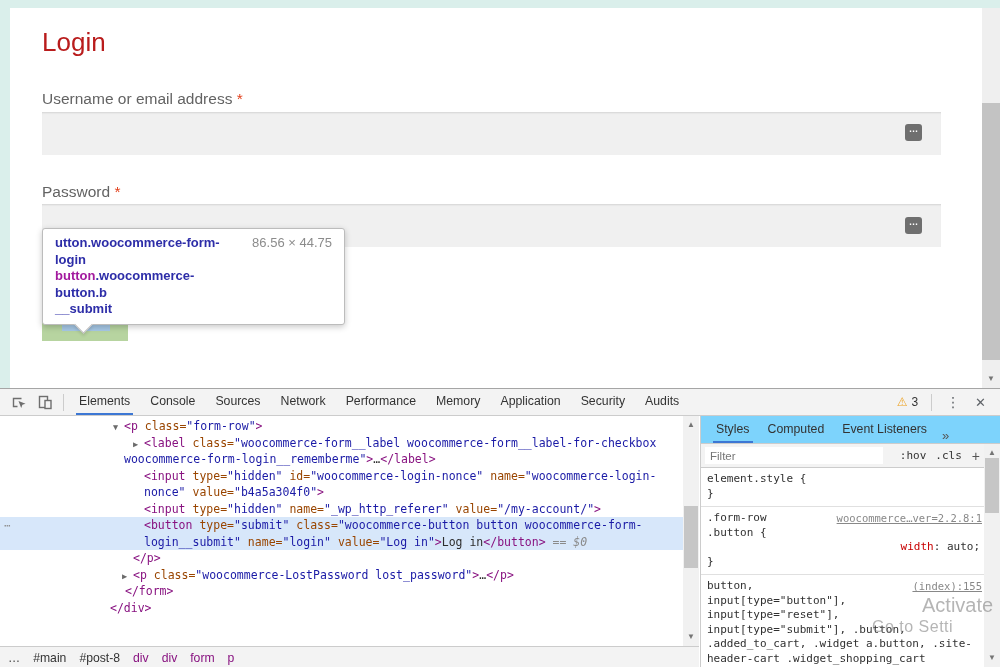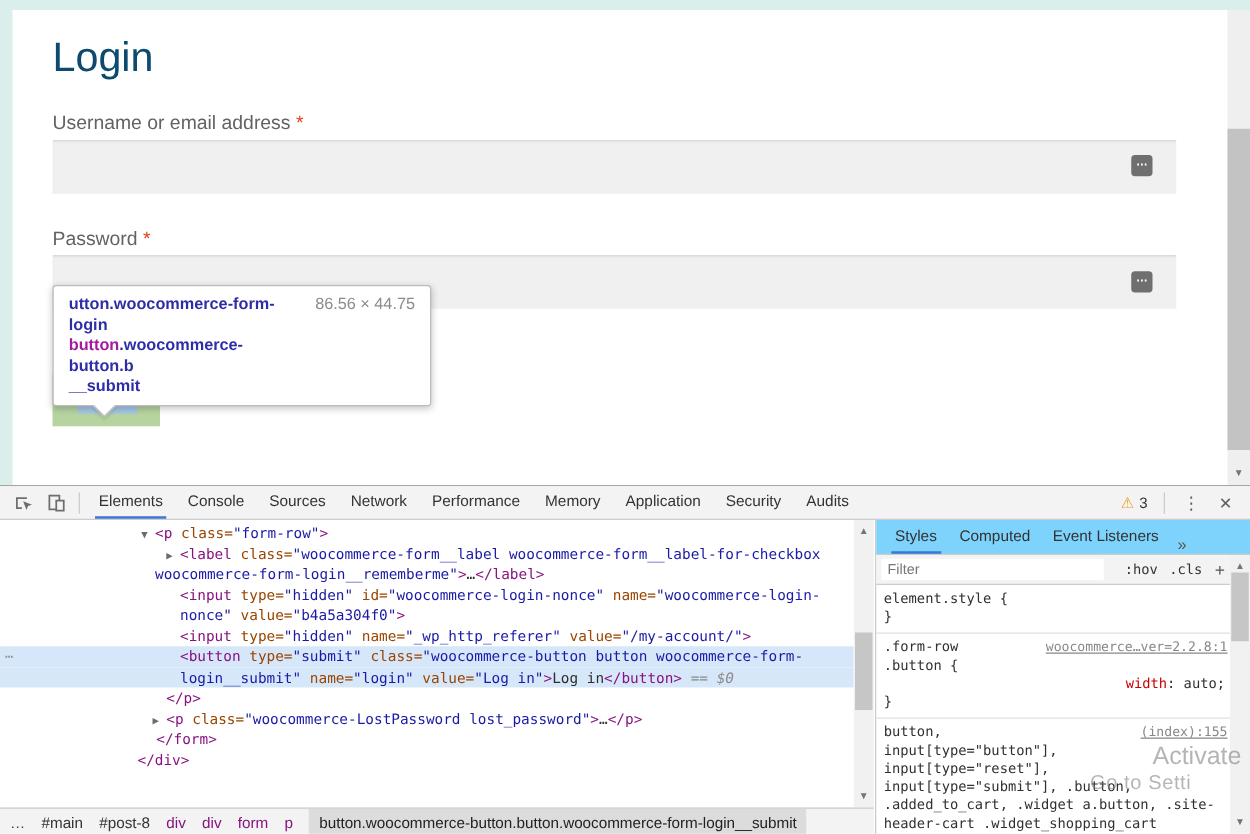--- a/index.html
+++ b/index.html
@@ -4,21 +4,21 @@
 <style>
   html,body{margin:0;padding:0;}
   body{width:1000px;height:667px;position:relative;overflow:hidden;background:#fff;
        font-family:"Liberation Sans",sans-serif;}
 
   
   .page{position:absolute;left:0;top:0;width:1000px;height:388px;background:#fff;}
   .teal-top{position:absolute;left:0;top:0;width:1000px;height:8px;background:#daefeb;}
   .teal-left{position:absolute;left:0;top:8px;width:10px;height:380px;background:#daefeb;}
 
-  .page-title{position:absolute;left:42px;top:27px;font-size:33px;font-weight:300;color:#0c4a6e;margin:0;}
+  .page-title{position:absolute;left:42px;top:27px;font-size:26px;font-weight:300;color:#b91c1c;margin:0;}
   .field-label{position:absolute;left:42px;font-size:15.5px;color:#636363;}
   .req{color:#e2401c;}
   .txt-input{position:absolute;left:42px;width:899px;height:43px;background:#f0f0f0;border:none;
              box-shadow:inset 0 2px 2px -1px rgba(0,0,0,.12);box-sizing:border-box;padding:0 28px 0 10px;
              font-size:15px;color:#444;outline:none;}
   .pm-icon{position:absolute;left:905px;width:17px;height:17px;background:#6f6f6f;border-radius:3px;
            color:#fff;text-align:center;font-size:9px;line-height:15px;font-weight:bold;cursor:pointer;}
   .pm-icon::before{content:"⋯";letter-spacing:0;}
   .remember{position:absolute;left:63px;top:276px;font-size:15px;color:#5f5f5f;}
 
@@ -221,21 +221,20 @@
     </div>
 
     <div class="crumbs">
         <span class="crumb overflow">…</span>
         <span class="crumb id">#main</span>
         <span class="crumb id">#post-8</span>
         <span class="crumb tag">div</span>
         <span class="crumb tag">div</span>
         <span class="crumb tag">form</span>
         <span class="crumb tag">p</span>
-        <span class="crumb selected">button.woocommerce-button.button.woocommerce-form-login__submit</span>
       </div>
 
     <div class="styles-panel">
       <div class="sp-tabs">
           <span class="sp-tab active">Styles</span>
           <span class="sp-tab">Computed</span>
           <span class="sp-tab">Event Listeners</span>
           <span class="sp-chevron">»</span>
         </div>
       <div class="sp-filter">

